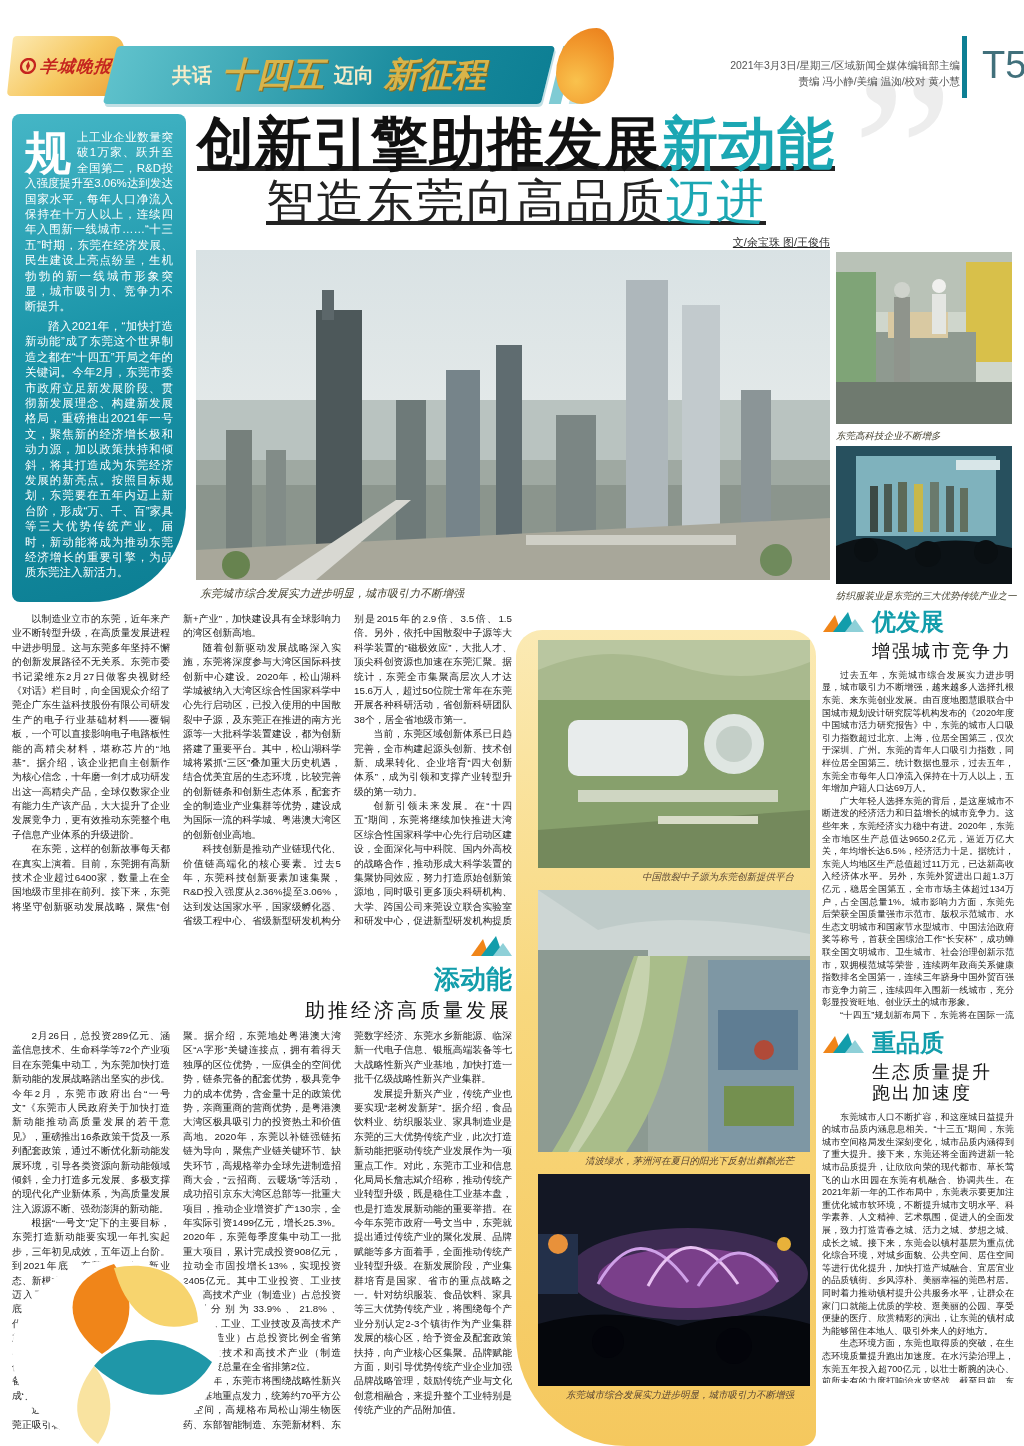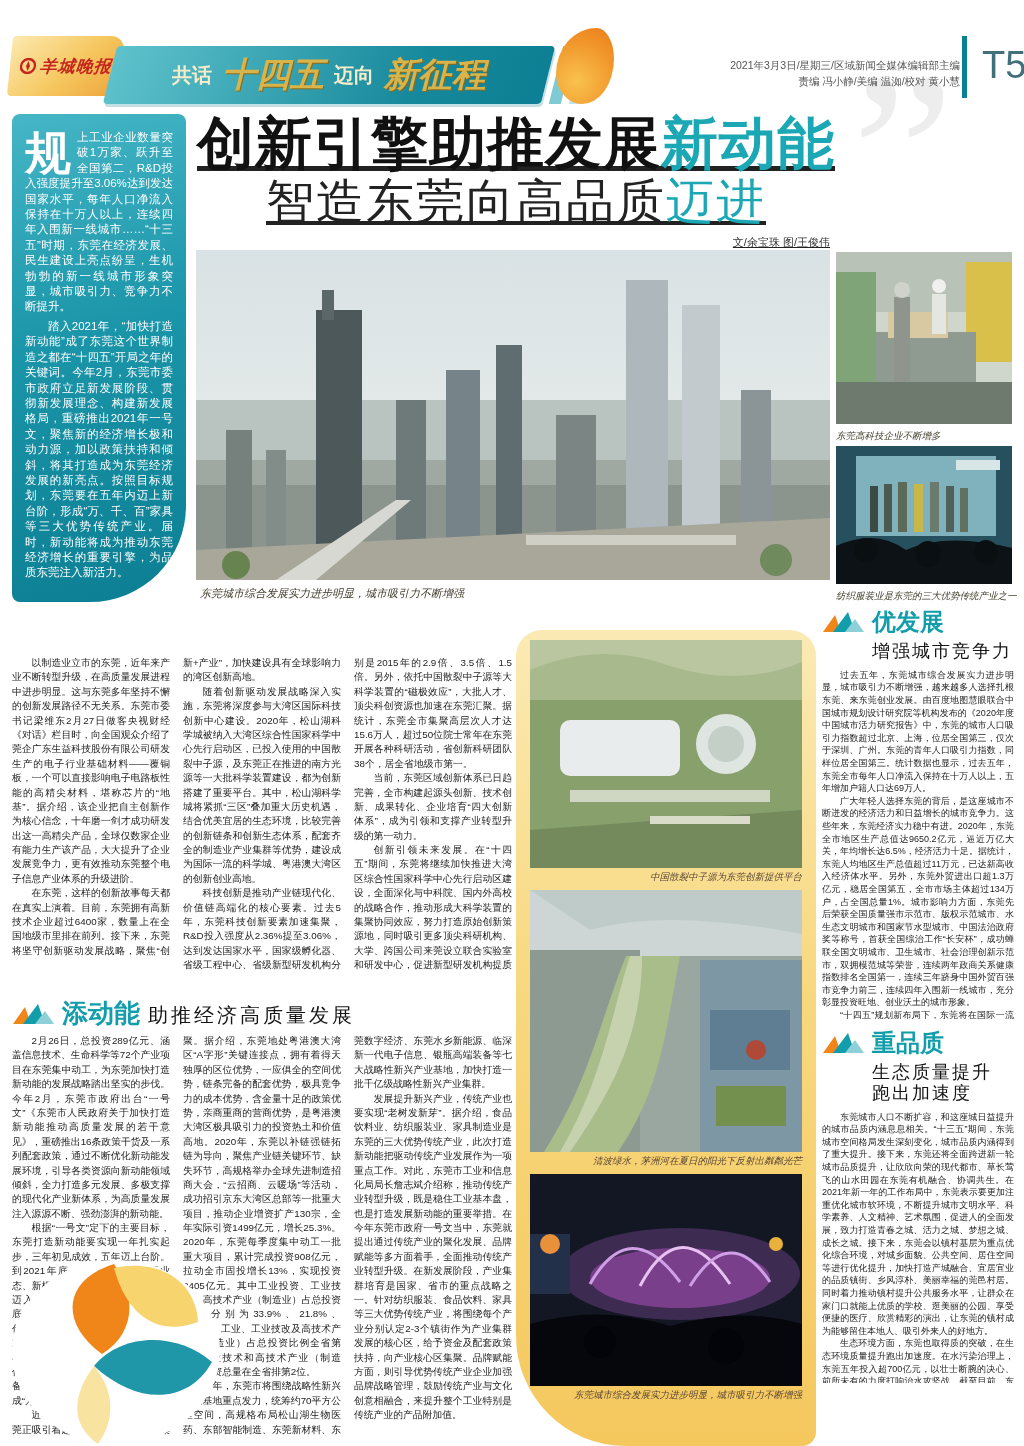--- a/index.html
+++ b/index.html
@@ -56,32 +56,32 @@
   .right-art{position:absolute;left:822px;top:610px;width:192px;}
   .sec-h{display:flex;align-items:flex-end;gap:8px;margin:0 0 8px 0;}
   .sec-h .leaf{flex:none;width:42px;height:24px;}
   .sec-title{color:#129dab;font-size:26px;font-weight:bold;line-height:1;}
   .sec-sub{font-family:"Liberation Serif",serif;font-size:20px;color:#151515;
     letter-spacing:3px;line-height:1.05;}
   .right-art .sec-title{font-size:24px;}
   .right-art .sec-sub{font-size:18px;letter-spacing:2px;}
   .sub-block{display:block;margin-left:50px;margin-top:2px;}
   .cols3{column-count:3;column-gap:13px;font-size:9.8px;line-height:1.47;text-align:justify;
-    color:#222;overflow:hidden;margin-top:44px;}
+    color:#222;overflow:hidden;}
   .cols3 p,.one-col p{margin:0;text-indent:2em;}
   .body1{height:322px;}
   .body2{height:408px;margin-top:6px;}
   .one-col{font-size:9px;line-height:1.4;text-align:justify;color:#222;overflow:hidden;}
   .body3{height:350px;}
   .body4{height:272px;}
-  .sec2{margin-top:22px;}
+  .sec2{margin-top:0;flex-direction:column;}
   
   .mid-panel{position:absolute;left:516px;top:630px;width:300px;height:816px;box-sizing:border-box;
     background:linear-gradient(180deg,#fbeab4 0%,#f8d87e 45%,#f5c85e 100%);
-    border-radius:26px 26px 14px 110px;padding:10px 14px;}
+    border-radius:26px 26px 14px 110px;padding:10px 22px;}
   .mid-panel .mph{width:272px;display:block;}
   .mid-panel .mph svg{display:block;width:100%;height:100%;}
   .mid-cap{font-family:"Liberation Serif",serif;font-style:italic;font-size:9.5px;
     color:#5a4634;text-align:right;margin:3px 0 6px;}
   
   .petals{position:absolute;left:10px;top:1258px;width:212px;height:188px;z-index:3;}
   .petals svg{width:100%;height:100%;}
 </style>
 </head>
 <body>

